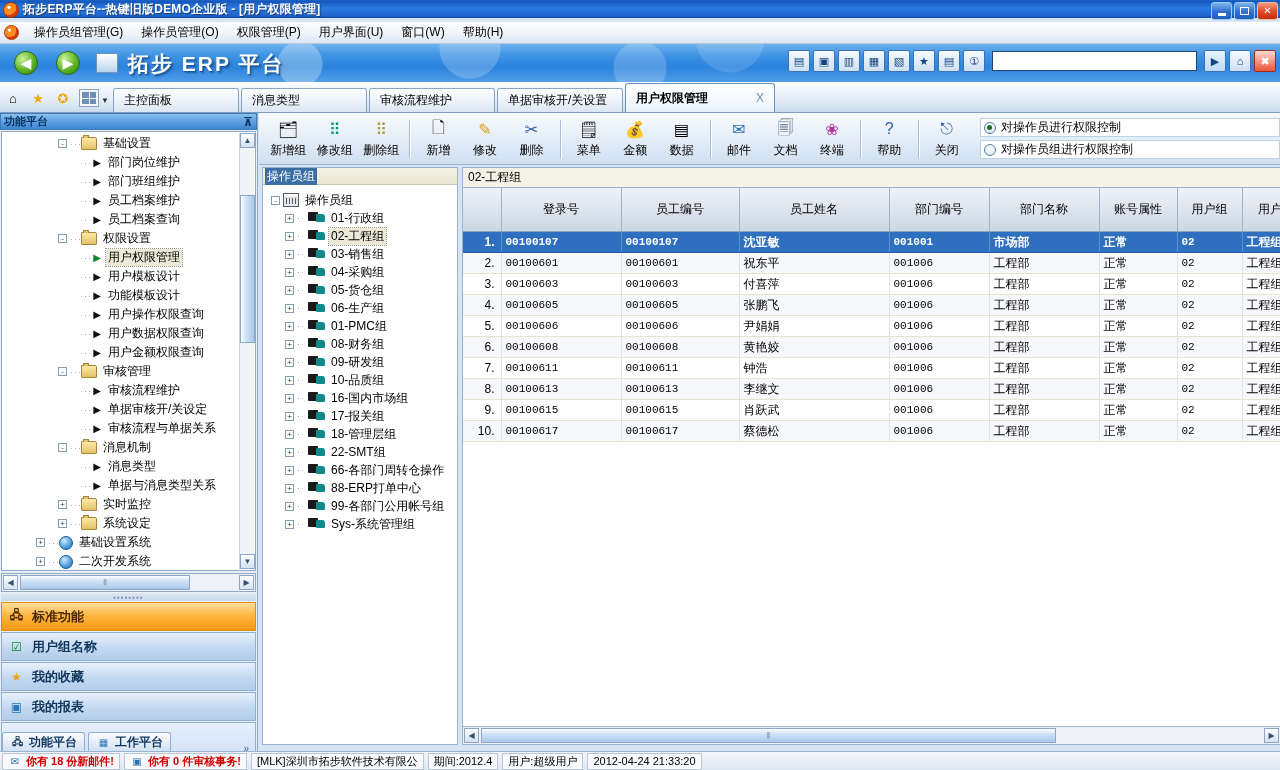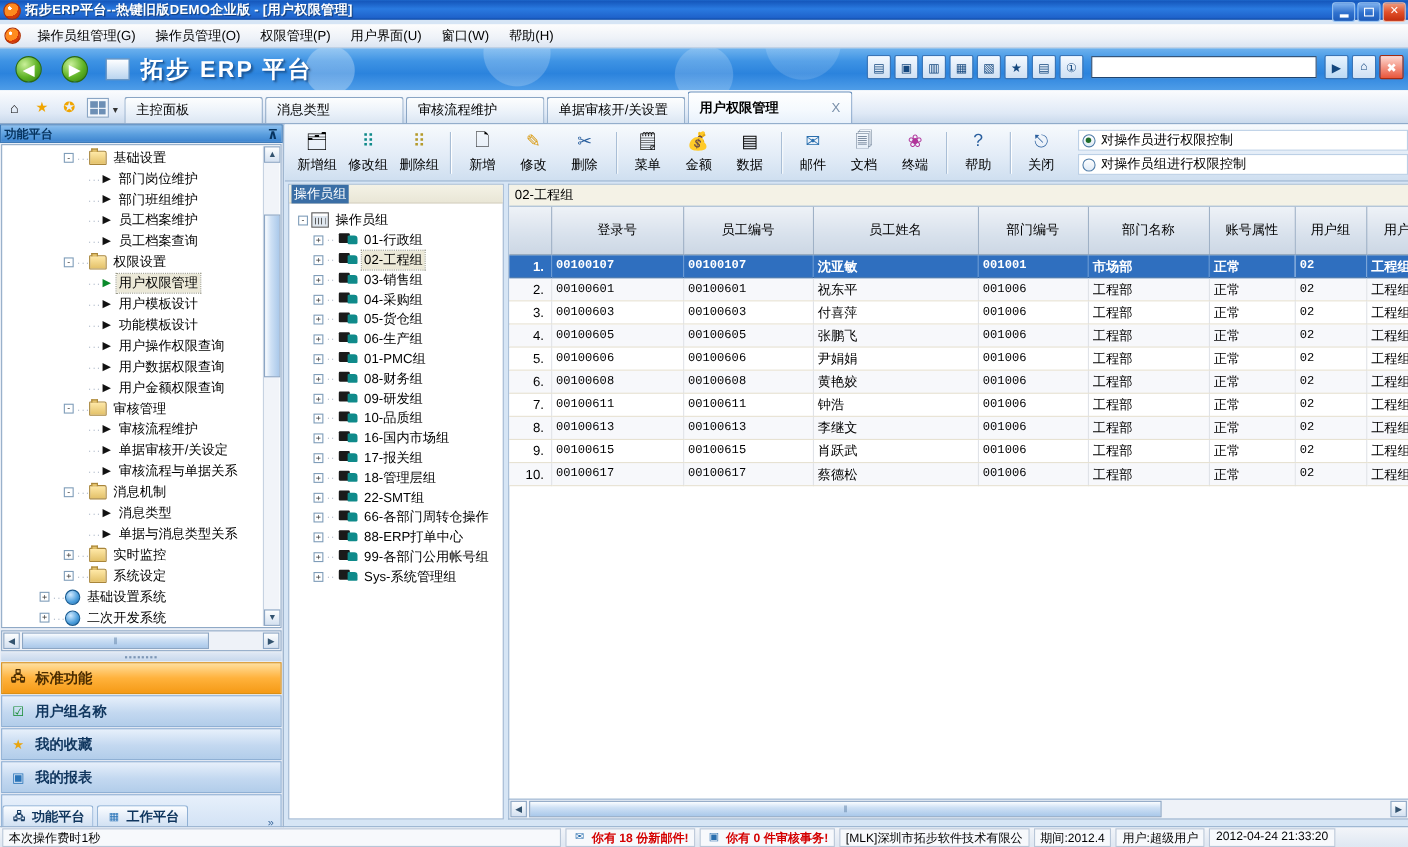--- a/index.html
+++ b/index.html
@@ -980,21 +980,20 @@
     </table>
   </div>
 
   <div class="gridhsb">
     <div class="sbbtn l">◀</div>
     <div class="thumb">⦀</div>
     <div class="sbbtn r">▶</div>
   </div>
 
   <div class="statusbar">
-    <div class="sb-cell sb-main">本次操作费时1秒</div>
     <div class="sb-cell">
       <span class="sb-mini-icon" style="color:#2a6fae;">✉</span>
       <span class="sb-red">你有 18 份新邮件!</span>
     </div>
     <div class="sb-cell">
       <span class="sb-mini-icon" style="color:#2a6fae;">▣</span>
       <span class="sb-red">你有 0 件审核事务!</span>
     </div>
     <div class="sb-cell">[MLK]深圳市拓步软件技术有限公</div>
     <div class="sb-cell">期间:2012.4</div>

